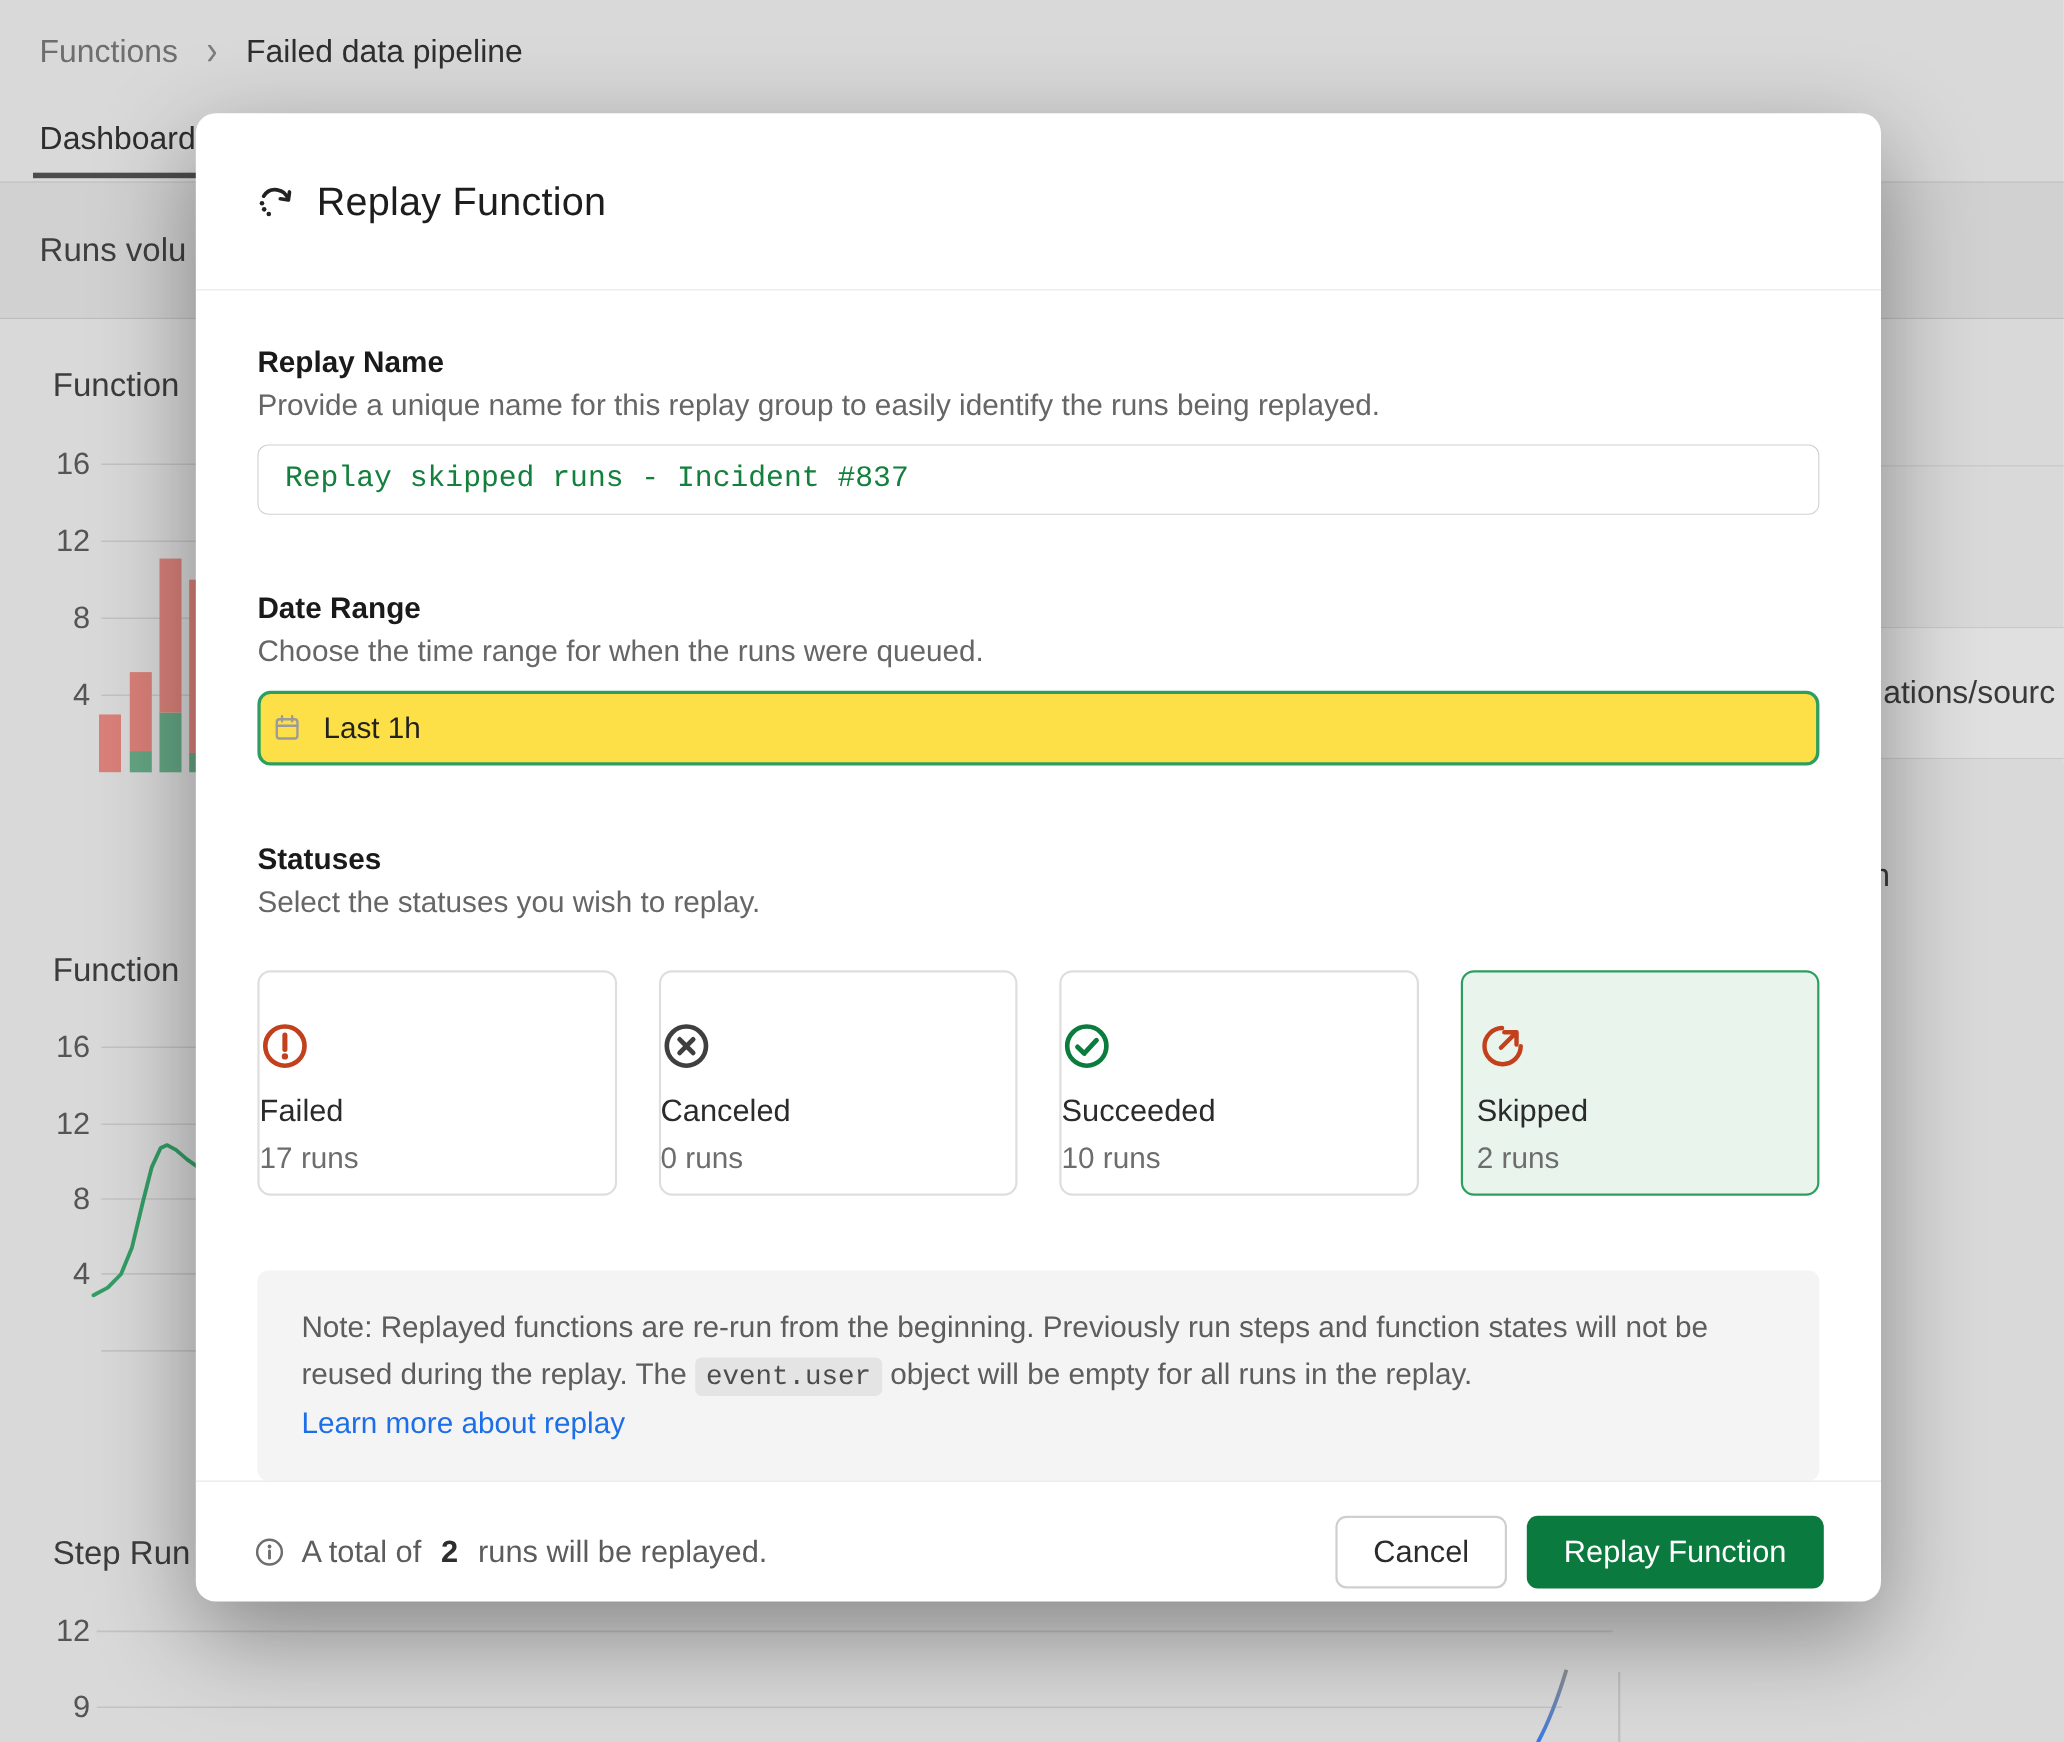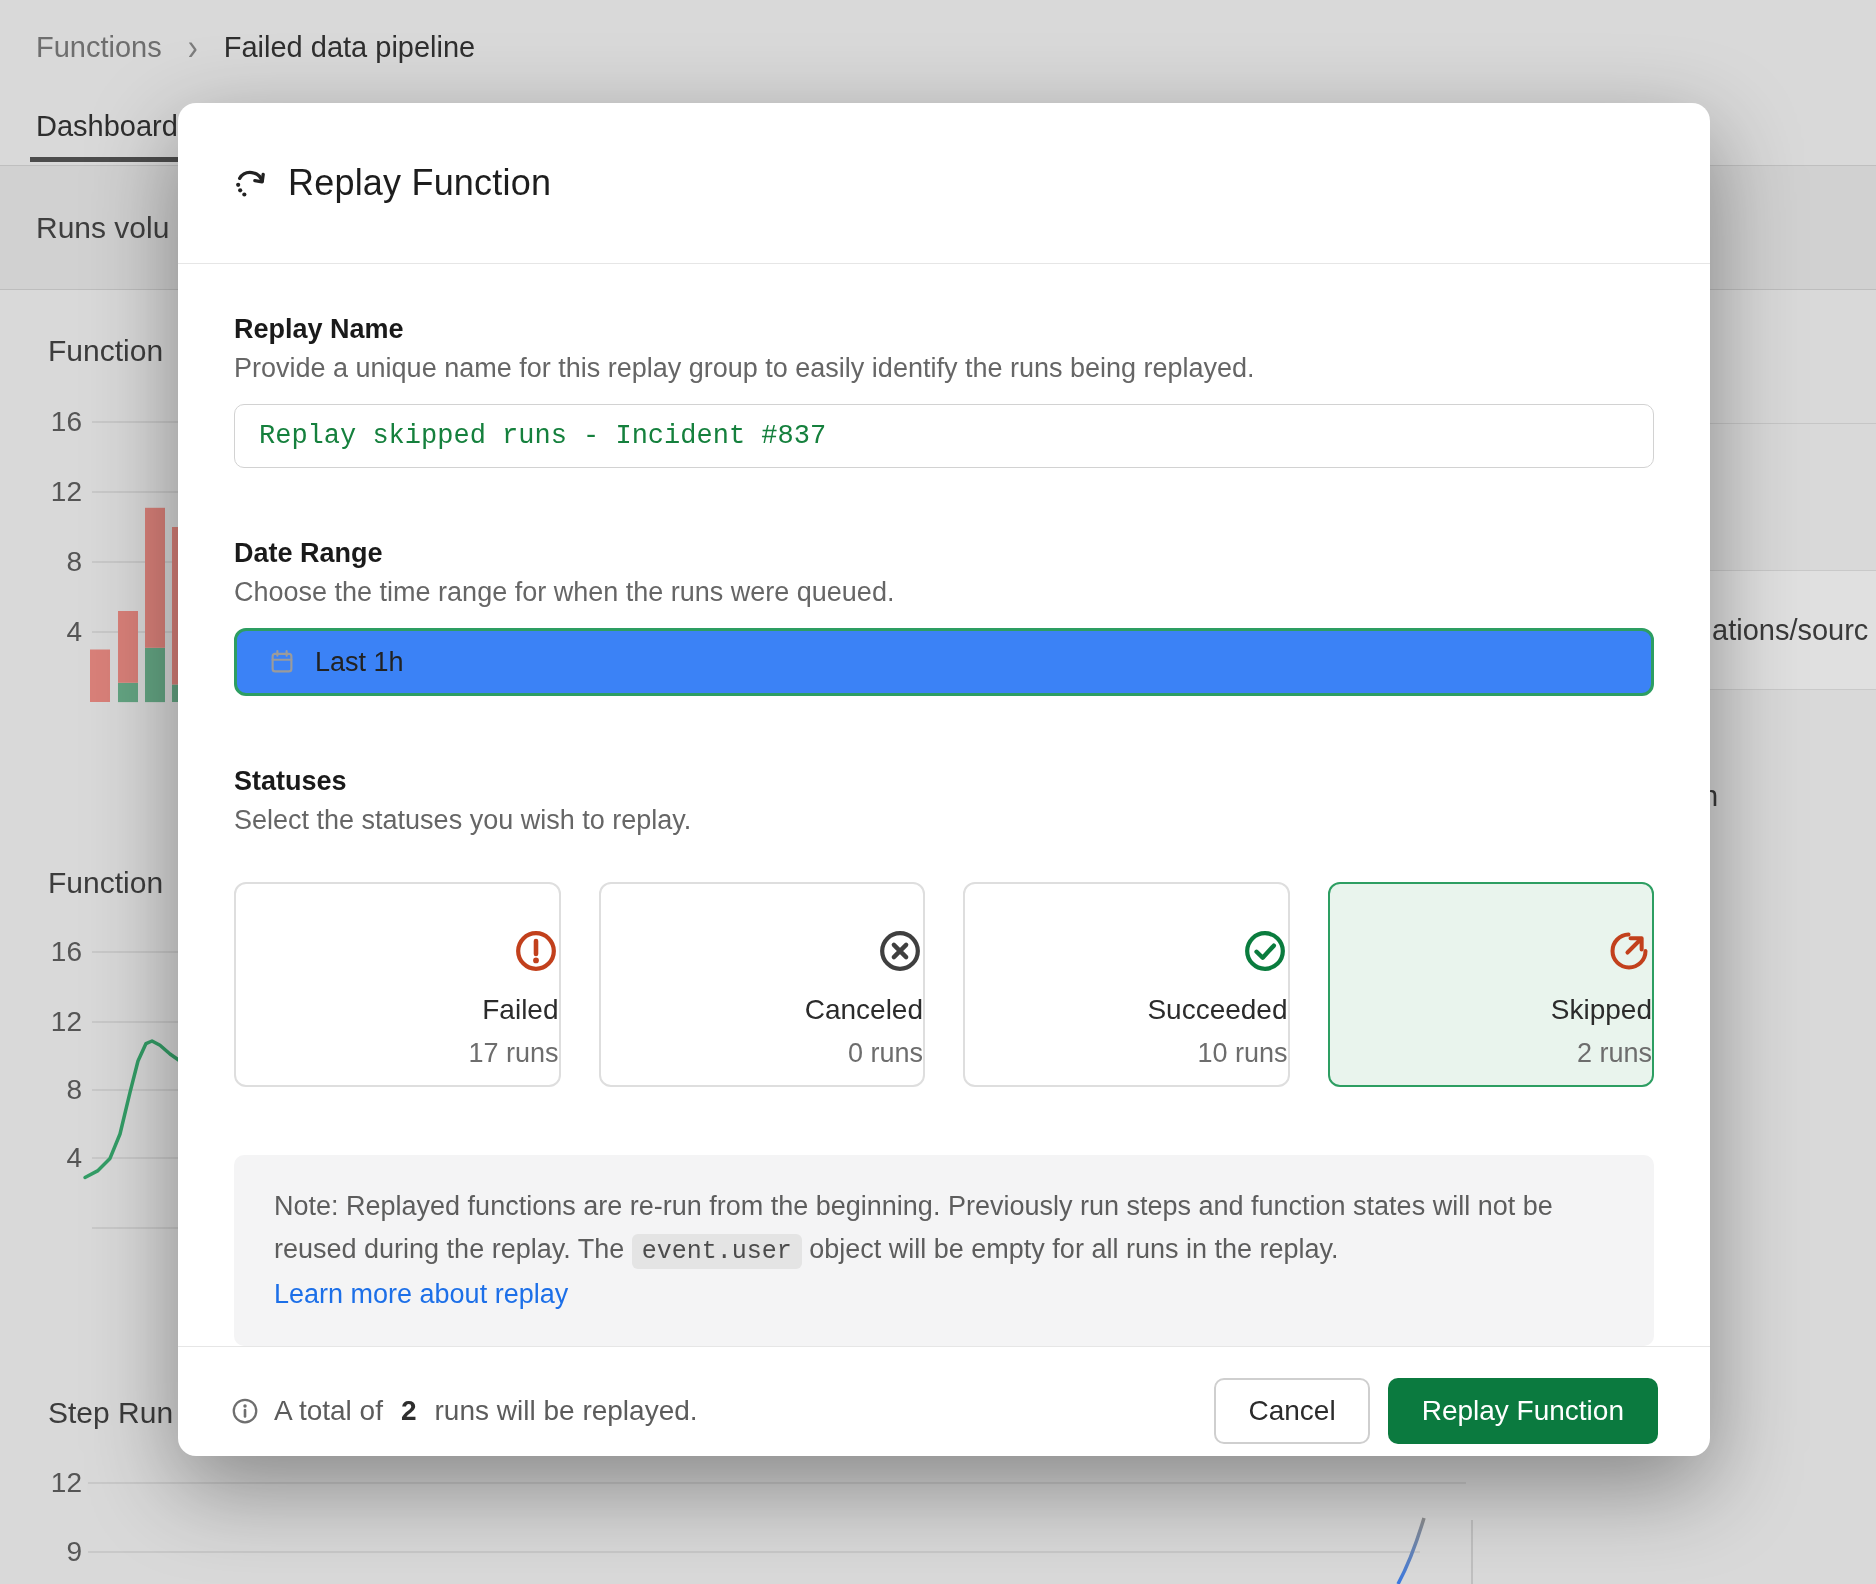--- a/index.html
+++ b/index.html
@@ -43,26 +43,26 @@
 
   .section-label { font-size:27px; font-weight:700; color:#1a1a1a; }
   .section-desc { font-size:27px; color:#666666; margin-top:8px; }
   .section { margin-top:0; }
   .section + .section { margin-top:70px; }
 
   .text-input { margin-top:20px; width:100%; height:64px; border:1.5px solid #d2d2d2; border-radius:10px;
     padding:0 24px; font-size:27px; color:#15803d; font-family:Liberation Mono, monospace; background:#fff; outline:none; }
 
   .date-input { margin-top:20px; width:100%; height:68px; border:3px solid #2d9e62; border-radius:12px;
-    display:flex; align-items:center; gap:18px; padding:0 30px; cursor:pointer; background:#3b82f6; }
+    display:flex; align-items:center; gap:18px; padding:0 9px; cursor:pointer; background:#fde047; }
   .date-input span { font-size:27px; color:#222; }
 
   .cards { display:grid; grid-template-columns:repeat(4,1fr); gap:38px; margin-top:46px; }
   .status-card { height:205px; border:2px solid #dedede; border-radius:12px; background:#fff;
-    display:flex; flex-direction:column; align-items:flex-end; cursor:pointer; }
+    display:flex; flex-direction:column; align-items:flex-start; cursor:pointer; }
   .status-card.selected { border-color:#2d9e62; background:#e9f4ed;padding-left:13px; }
   .status-card .icon { margin-top:44px; width:46px; height:46px; }
   .status-card .card-label { margin-top:20px; font-size:28px; color:#2b2b2b; font-weight:500; }
   .status-card .card-runs { margin-top:12px; font-size:27px; color:#6d6d6d; }
   .icon-failed  { color:#c2401c; }
   .icon-canceled { color:#3f3f3f; }
   .icon-succeeded { color:#0a7c3e; }
   .icon-skipped { color:#c2401c; }
 
   .note-box { margin-top:68px; background:#f4f4f5; border-radius:10px; padding:30px 40px; }

